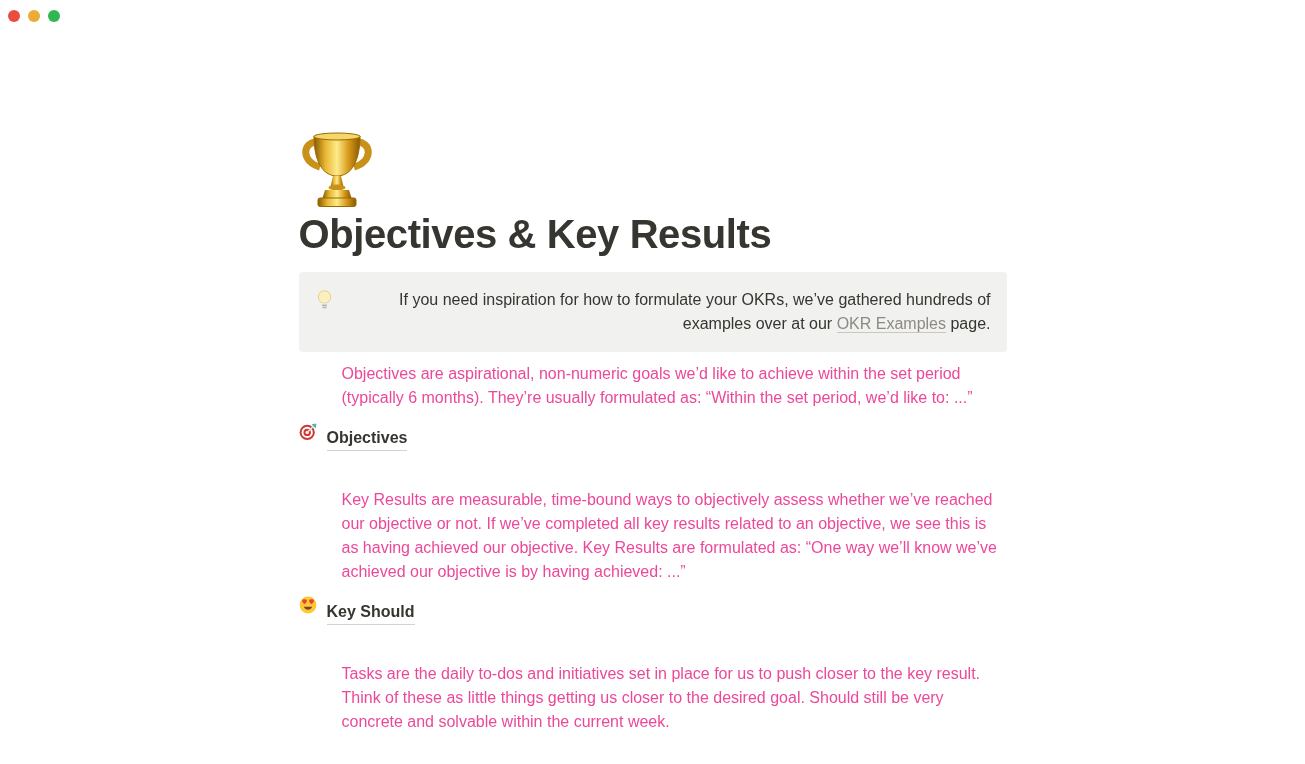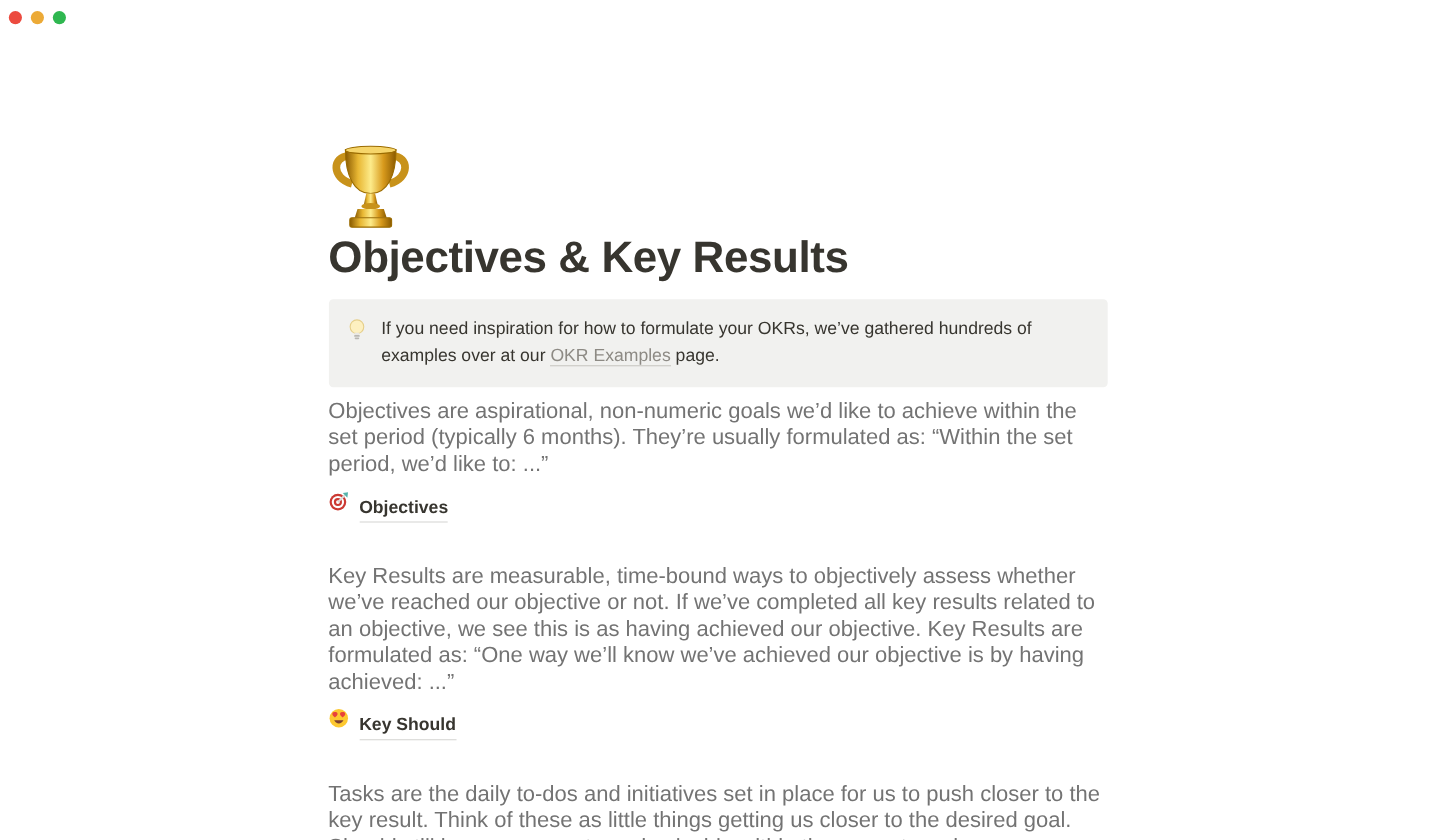--- a/index.html
+++ b/index.html
@@ -37,44 +37,46 @@
     color: #37352f;
     cursor: text;
   }
   .callout {
     margin-top: 14px;
     background: #f1f1ef;
     border-radius: 4px;
     padding: 16px 16px 16px 14px;
     display: flex;
     align-items: flex-start;
+    text-align: right;
   }
   .callout-icon {
     flex: 0 0 auto;
     width: 24px; height: 24px;
     display: flex; align-items: center; justify-content: center;
     margin-right: 10px;
   }
   .callout-text {
     font-size: 16px;
     line-height: 24px;
     color: #37352f;
   }
   .inline-link {
     color: #8d8a84;
     text-decoration: none;
     border-bottom: 1px solid #c9c7c2;
     cursor: pointer;
   }
   .para {
     margin-top: 10px;
-    font-size: 20px;
+    font-size: 16px;
     line-height: 24px;
-    color: #737373;
+    color: #ec4899;
     cursor: text;
+    margin-left: 43px;
   }
   .page-link {
     margin-top: 8px;
     display: flex;
     align-items: center;
     height: 26px;
     cursor: pointer;
     width: fit-content;
   }
   .pl-icon {

